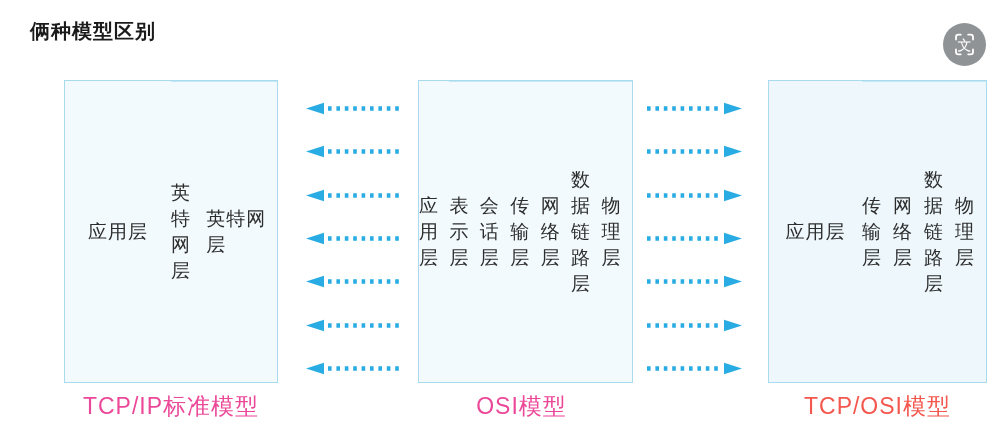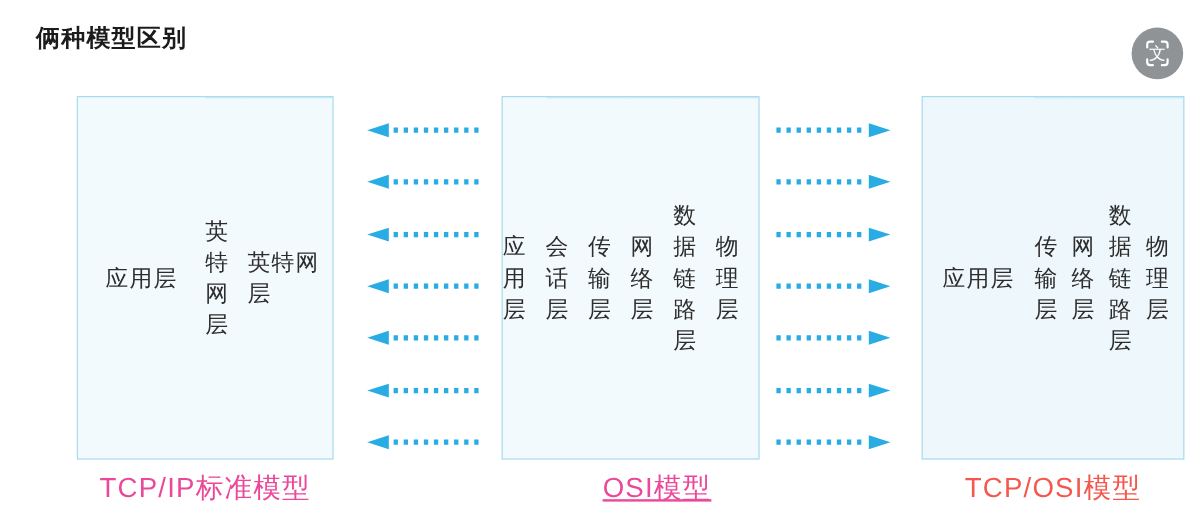--- a/index.html
+++ b/index.html
@@ -47,21 +47,21 @@
   .arrows-left{left:305px;width:97px;}
   .arrows-right{left:646px;width:97px;}
   .arrow{display:block;width:97px;height:15px;}
 
   
   .col-label{
     position:absolute;top:390px;height:32px;line-height:32px;
     font-size:23px;color:#ec4899;text-align:center;letter-spacing:1px;
   }
   .label-left{left:64px;width:214px;}
-  .label-mid{left:440px;width:215px;text-decoration:underline;}
+  .label-mid{left:414px;width:215px;}
   .label-right{left:768px;width:219px;color:#f4574d;}
 
   .hidden-defs{position:absolute;width:0;height:0;overflow:hidden;}
 </style>
 </head>
 <body>
 
 <svg class="hidden-defs" aria-hidden="true">
   <defs>
     <symbol id="arrL" viewBox="0 0 97 15">
@@ -88,20 +88,21 @@
   </button>
 
   <div class="col col-left">
     <div class="cell s3">应用层</div>
     <div class="cell">英特网层</div>
     <div class="cell s2">英特网层</div>
   </div>
 
   <div class="col col-mid">
     <div class="cell">应用层</div>
+    <div class="cell">表示层</div>
     <div class="cell">会话层</div>
     <div class="cell">传输层</div>
     <div class="cell">网络层</div>
     <div class="cell">数据链路层</div>
     <div class="cell">物理层</div>
   </div>
 
   <div class="col col-right">
     <div class="cell s3">应用层</div>
     <div class="cell">传输层</div>

